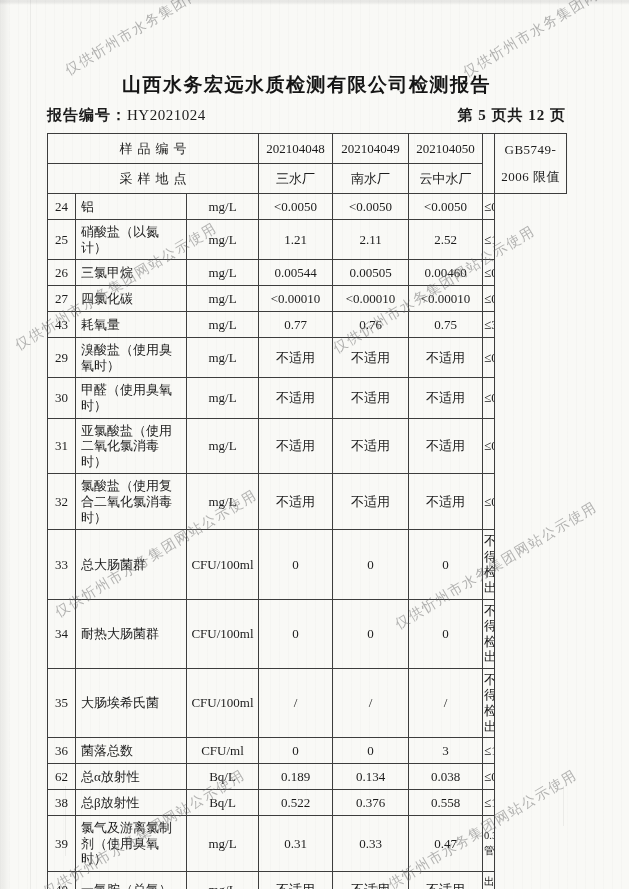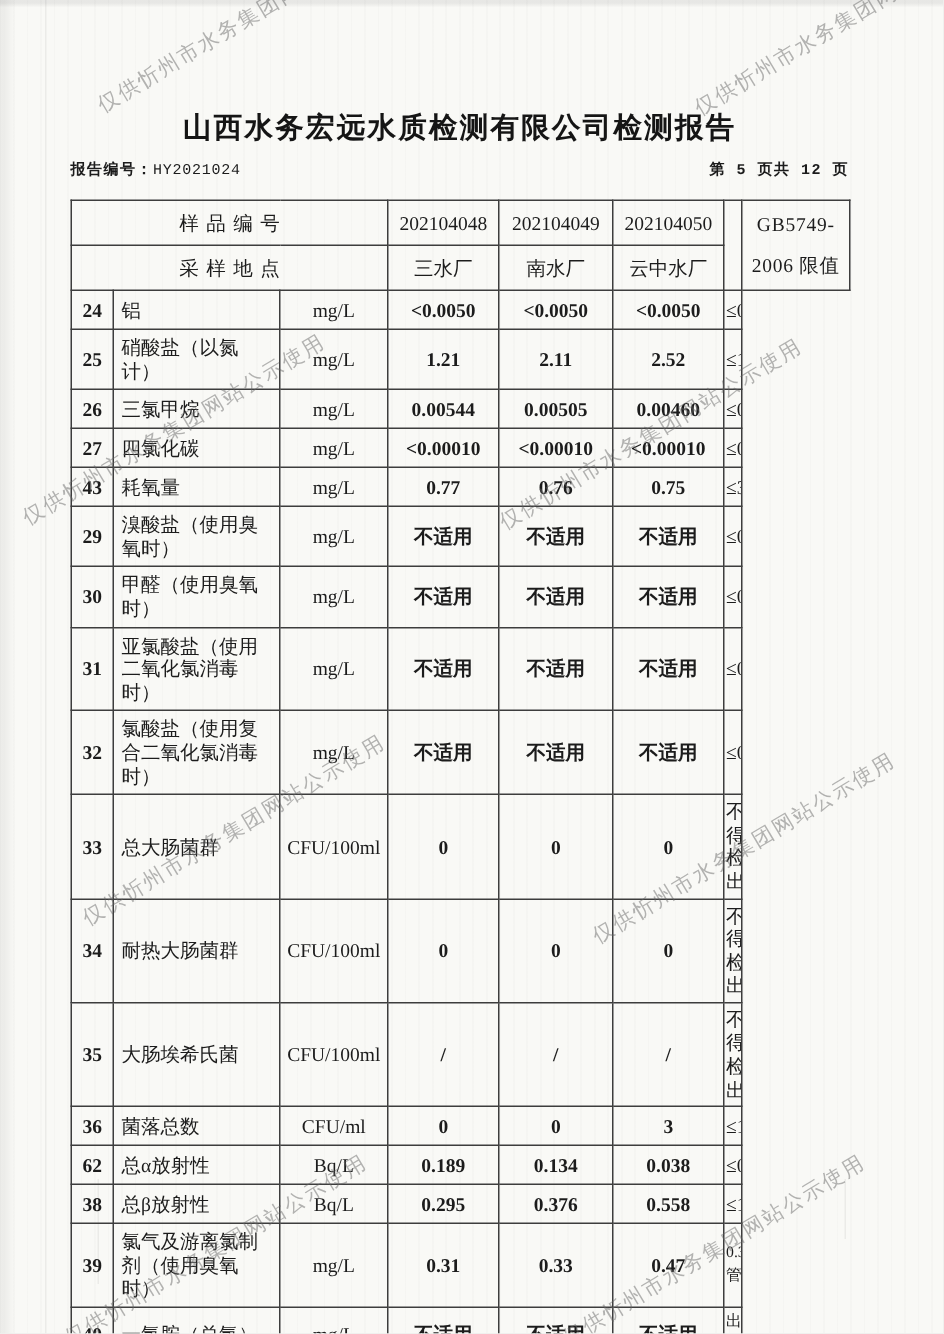--- a/index.html
+++ b/index.html
@@ -22,41 +22,41 @@
   .fold-b { left:65px; top:786px; height:70px; }
   .fold-c { left:563px; top:786px; height:40px; }
 
   .doc-title {
     position:absolute; left:47px; top:72px; width:519px;
     text-align:center; font-size:19px; font-weight:bold; letter-spacing:1.5px;
     color:#151515;
   }
   .meta-row {
     position:absolute; left:47px; top:106px; width:519px;
-    display:flex; justify-content:space-between; font-size:10px;font-family:Liberation Mono, monospace;
+    display:flex; justify-content:space-between; font-size:15px;
   }
   .meta-row .lbl { font-weight:bold; letter-spacing:1px; }
   .meta-row .val { font-weight:normal; letter-spacing:0.5px; }
   .meta-row .pg  { font-weight:600; letter-spacing:1px; }
 
   table.report {
     position:absolute; left:47px; top:133px; width:519px;
     border-collapse:collapse; table-layout:fixed;
   }
   table.report td {
     border:1px solid #3d3d3d; text-align:center; vertical-align:middle;
     font-size:13px; line-height:1.2; padding:4px 2px; overflow:hidden;
     background:transparent;
   }
   tr.hrow td { height:21px; }
   .spaced { letter-spacing:5px; text-indent:5px; }
-  .c-no   { font-size:13px;font-weight:bold; }
+  .c-no   { font-size:13px; }
   .c-name { text-align:left !important; padding:4px 5px !important; font-size:12.5px; line-height:1.25; }
   .c-unit { font-size:12.5px; }
-  .c-val  { font-size:13px;font-weight:bold; }
+  .c-val  { font-size:13px; }
   .c-limit{ font-size:12.5px; padding:3px 1px !important; }
   .c-limit .l-small { font-size:10.5px; line-height:1.4; white-space:nowrap; }
   td.gapcell { border-top:none; border-bottom:none; }
   td.limithead { font-size:13.5px; letter-spacing:0.5px; }
   td.limithead .ln1 { margin-bottom:11px; }
   tr.datarow td { height:17px; }
 
   
   .wm {
     position:absolute; white-space:nowrap; pointer-events:none; z-index:6;
@@ -270,21 +270,21 @@
     <td class="c-val">0.134</td>
     <td class="c-val">0.038</td>
     <td class="c-limit">
             <div>≤0.5</div>
           </td>
   </tr>
         <tr class="datarow">
     <td class="c-no">38</td>
     <td class="c-name">总β放射性</td>
     <td class="c-unit">Bq/L</td>
-    <td class="c-val">0.295</td>
+    <td class="c-val">0.522</td>
     <td class="c-val">0.376</td>
     <td class="c-val">0.558</td>
     <td class="c-limit">
             <div>≤1</div>
           </td>
   </tr>
         <tr class="datarow">
     <td class="c-no">39</td>
     <td class="c-name">氯气及游离氯制剂（使用臭氧时）</td>
     <td class="c-unit">mg/L</td>

